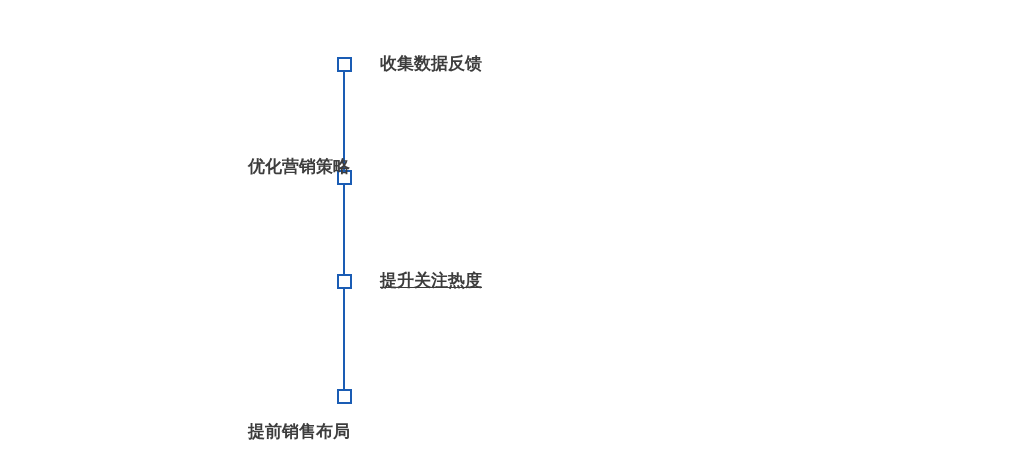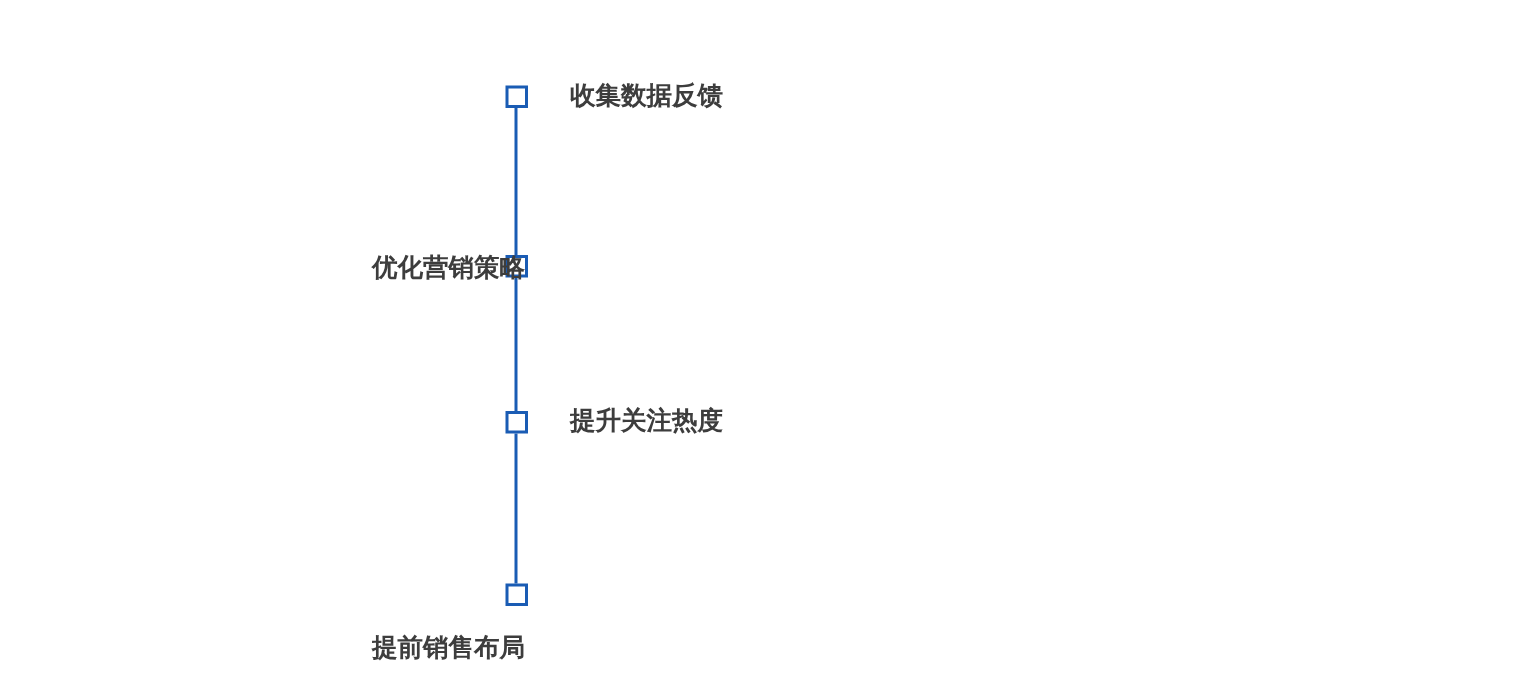--- a/index.html
+++ b/index.html
@@ -44,22 +44,22 @@
   .label-right { text-align: left; }
   .label-left  { text-align: right; }
 
   
   #marker-0 { left: 337px; top: 57px; }
   #marker-1 { left: 337px; top: 170px; }
   #marker-2 { left: 337px; top: 274px; }
   #marker-3 { left: 337px; top: 389px; }
 
   #label-0 { left: 380px;  top: 54px;  }
-  #label-1 { right: 705px; top: 169px; }
-  #label-2 { left: 380px;  top: 271px; }
+  #label-1 { right: 705px; top: 157px; }
+  #label-2 { left: 380px;  top: 271px; text-decoration: underline; }
   #label-3 { right: 705px; top: 386px; margin-top: 36px; }
 </style>
 </head>
 <body>
 
 <div class="canvas">
 
   <div class="timeline-line"></div>
 
   <div id="marker-0" class="node-marker"></div>

